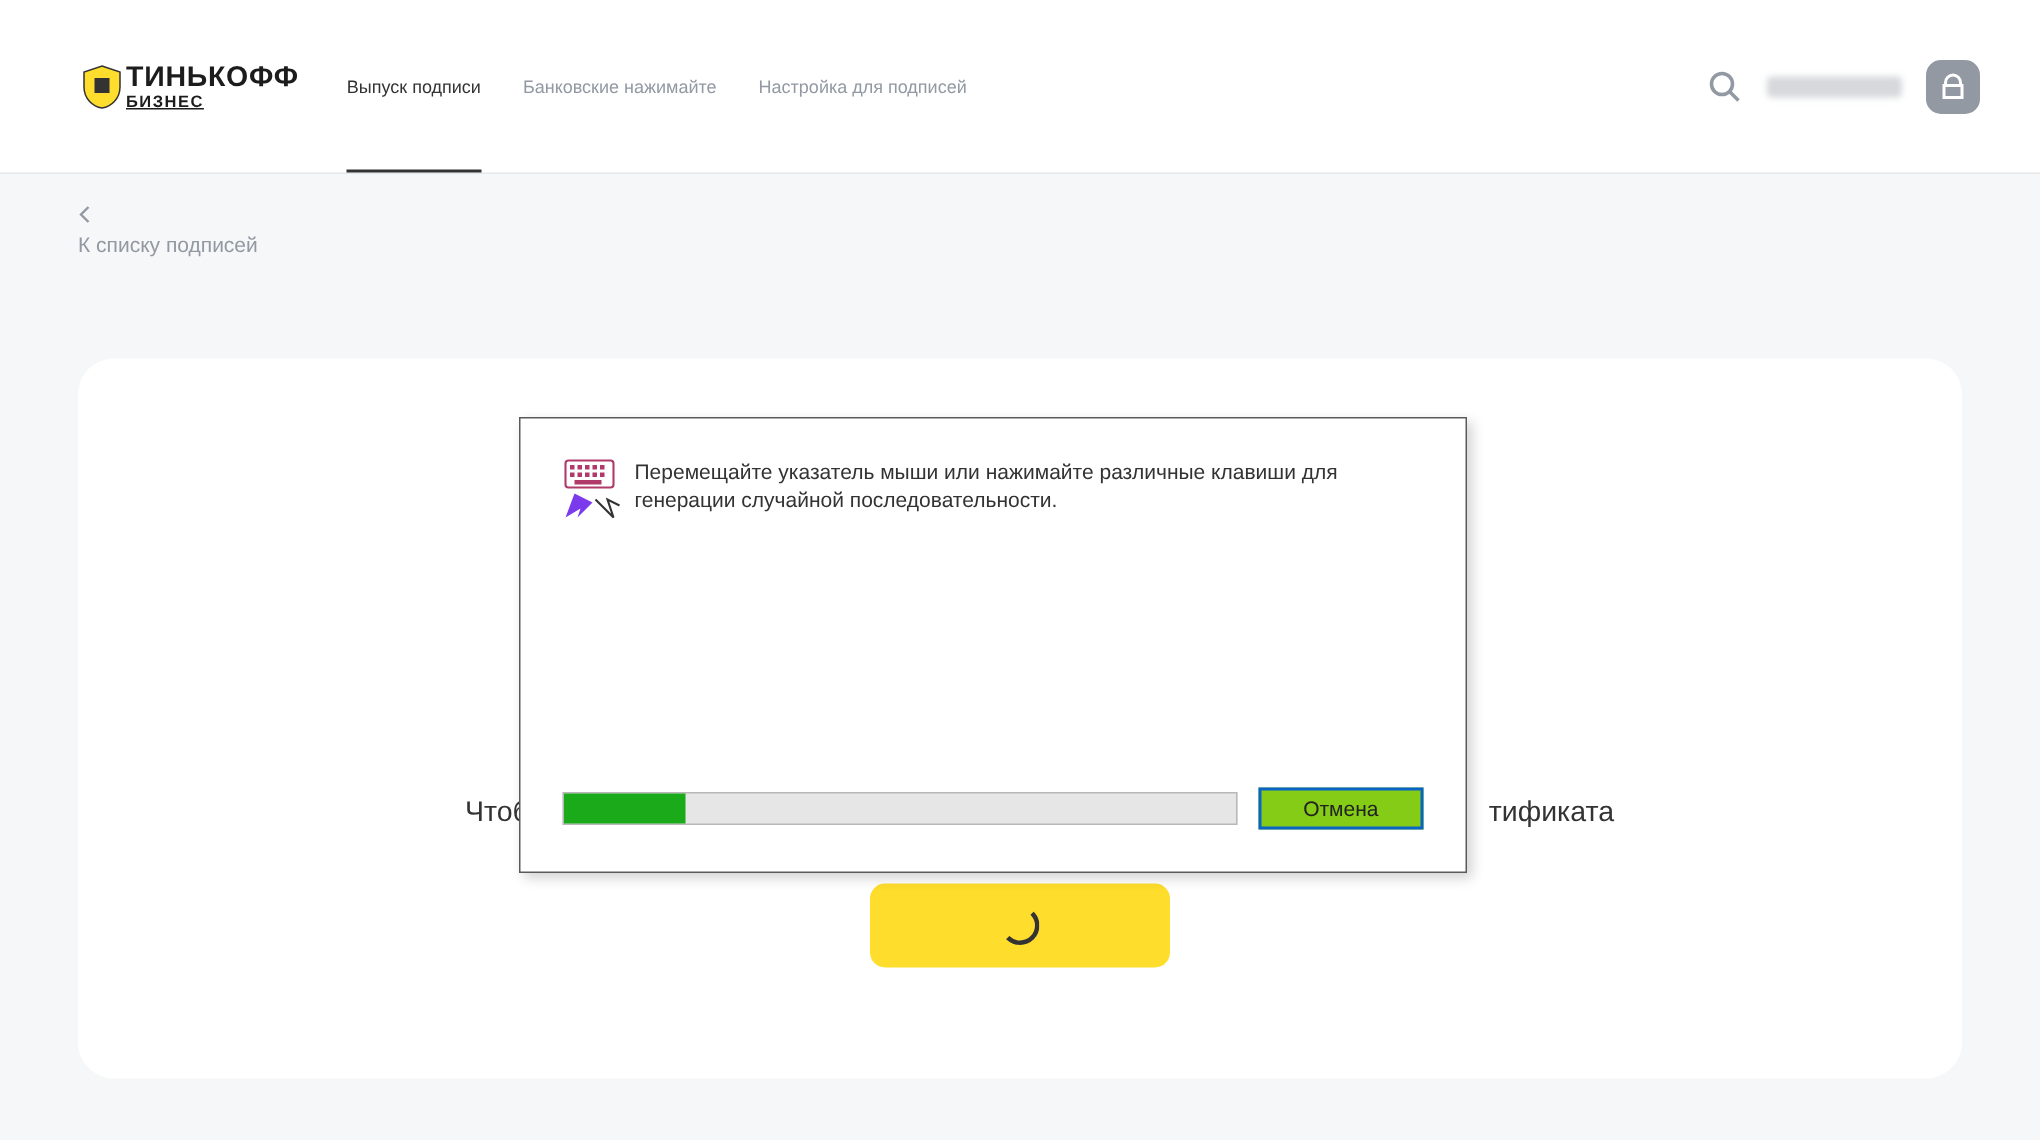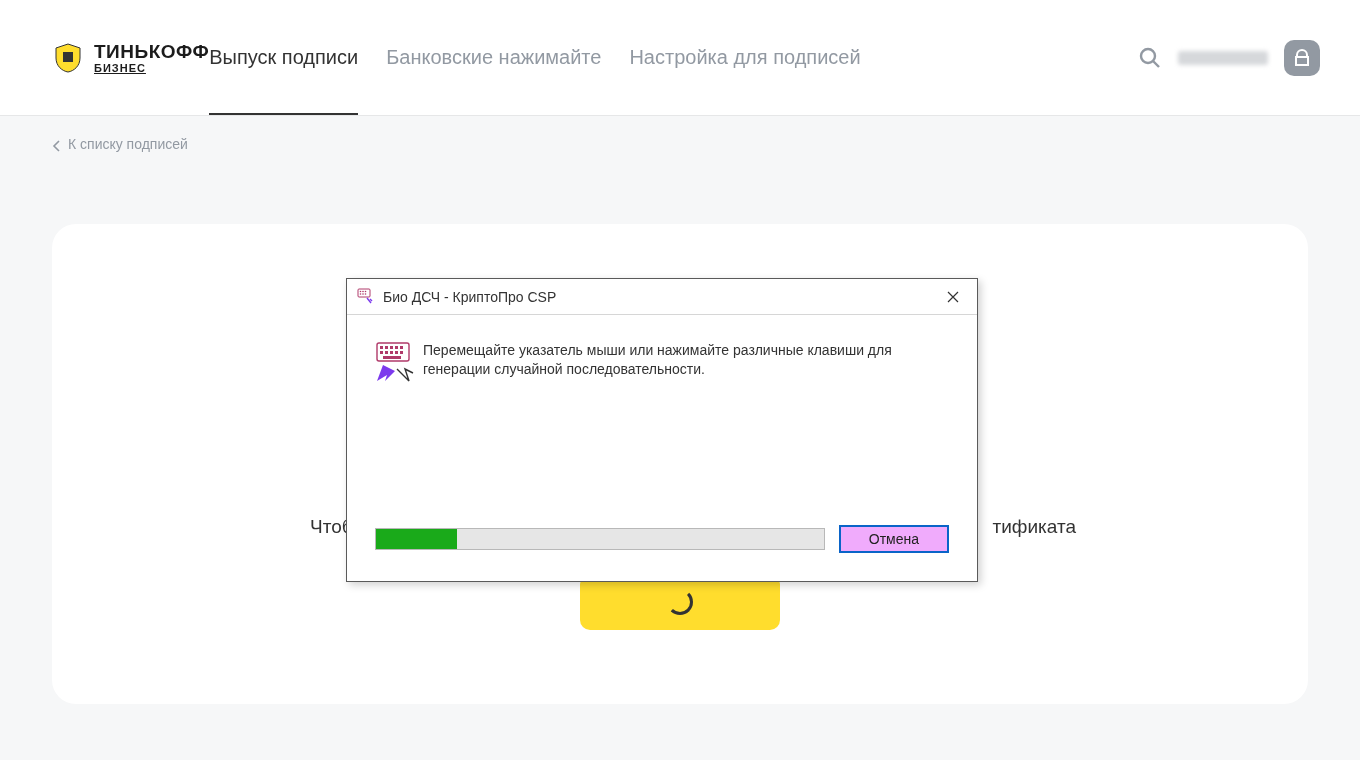--- a/index.html
+++ b/index.html
@@ -1,50 +1,50 @@
 <!DOCTYPE html>
 <html><head>
 <meta charset="utf-8">
 <style>
 * { margin:0; padding:0; box-sizing:border-box; }
 body { width:1360px; height:760px; background:#f6f7f8; font-family:-apple-system,BlinkMacSystemFont,"Segoe UI",Arial,sans-serif; color:#333; overflow:hidden; position:relative; }
 .header { height:116px; background:#fff; border-bottom:1px solid #e6e7e8; display:flex; align-items:center; padding:0 52px; position:relative; }
-.logo-block { display:flex; align-items:center; gap:10px; }
+.logo-block { display:flex; align-items:center; margin-right:32px; }
 .logo-shield { width:32px; height:32px; }
 .logo-text { display:flex; flex-direction:column; line-height:1; }
 .logo-main { font-weight:900; font-size:19px; letter-spacing:.5px; color:#1c1c1c; }
 .logo-sub { font-weight:700; font-size:11px; letter-spacing:1px; color:#1c1c1c; margin-top:2px;text-decoration:underline; }
 .nav { display:flex; align-items:center; gap:28px; height:100%; }
-.nav-item { font-size:20px; color:#9299a2; cursor:pointer; height:100%; display:flex; align-items:center; position:relative; }
+.nav-item { font-size:12px; color:#9299a2; cursor:pointer; height:100%; display:flex; align-items:center; position:relative; }
 .nav-item.active { color:#333; }
 .nav-item.active::after { content:""; position:absolute; left:0; right:0; bottom:0; height:2px; background:#333; }
 .nav-chevron { margin-left:6px; }
 .header-right { position:absolute; right:40px; display:flex; align-items:center; gap:16px; }
 .search-ico { color:#9299a2; cursor:pointer; }
 .blur-name { width:90px; height:14px; background:#d6d8db; border-radius:3px; filter:blur(2px); }
 .lock-badge { width:36px; height:36px; border-radius:10px; background:#9299a2; display:flex; align-items:center; justify-content:center; color:#fff; }
 .back-row { padding:20px 52px 12px; }
-.back-link { display:inline-flex; align-items:flex-end; gap:6px; color:#9299a2; font-size:14px; cursor:pointer; }
+.back-link { display:inline-flex; align-items:flex-start; gap:6px; color:#9299a2; font-size:14px; cursor:pointer;flex-direction:column; }
 .card { margin:56px 52px 0; background:#fff; border-radius:24px; min-height:480px; padding:60px 40px; position:relative; display:flex; flex-direction:column; align-items:center; justify-content:center; }
 .card-text { font-size:19px; color:#333; text-align:center; position:absolute; top:292px; width:100%; left:0; }
 .yellow-btn { width:200px; height:56px; background:#ffdd2d; border-radius:10px; display:flex; align-items:center; justify-content:center; position:absolute; top:350px; }
 .spinner { width:26px; height:26px; border:3px solid #333; border-top-color:transparent; border-left-color:transparent; border-radius:50%; }
 
 .modal { position:absolute; left:346px; top:278px; width:632px; height:304px; background:#fff; border:1px solid #5a5a5a; box-shadow:3px 3px 8px rgba(0,0,0,.18); font-family:"Segoe UI",Tahoma,sans-serif; }
 .modal-title { height:36px; display:flex; align-items:center; padding:0 10px; border-bottom:1px solid #d6d6d6; }
 .modal-title-ico { width:18px; height:18px; margin-right:8px; }
 .modal-title-text { font-size:14px; color:#333; flex:1; }
 .modal-close { width:28px; height:28px; display:flex; align-items:center; justify-content:center; cursor:pointer; color:#333; font-size:14px; }
 .modal-body { padding:26px 28px 0; display:flex; gap:8px; }
 .body-ico { width:40px; flex-shrink:0; }
 .body-text { font-size:14px; color:#333; line-height:1.35; }
 .modal-bottom { position:absolute; bottom:28px; left:28px; right:28px; display:flex; align-items:center; gap:14px; }
 .progress { flex:1; height:22px; border:1px solid #b8b8b8; background:#e6e6e6; position:relative; }
 .progress-fill { position:absolute; left:0; top:0; bottom:0; background:#1aaa1a; }
-.cancel-btn { height:28px; padding:0 28px; border:2px solid #0a64c8; background:#f0abfc; color:#222; font-size:14px; cursor:pointer; display:flex; align-items:center; }
+.cancel-btn { height:28px; padding:0 28px; border:2px solid #0a64c8; background:#84cc16; color:#222; font-size:14px; cursor:pointer; display:flex; align-items:center; }
 svg { display:block; }
 </style>
 </head>
 <body>
 
 <div class="header">
   <div class="logo-block">
     <svg class="logo-shield" viewBox="0 0 32 32">
       <path d="M16 2 L28 6 V16 C28 24 22 29 16 30 C10 29 4 24 4 16 V6 Z" fill="#ffdd2d" stroke="#333" stroke-width="1"></path>
       <rect x="11" y="10" width="10" height="10" fill="#333"></rect>
@@ -92,38 +92,20 @@
   <div class="card-text">
     <span style="position:absolute;left:258px;">Чтоб</span>
     <span style="position:absolute;right:232px;">тификата</span>
   </div>
   <div class="yellow-btn">
     <div class="spinner"></div>
   </div>
 </div>
 
 <div class="modal">
-  <div class="modal-title">
-    <svg class="modal-title-ico" viewBox="0 0 18 18">
-      <rect x="1" y="1" width="12" height="8" rx="1" fill="#fff" stroke="#b03a6a" stroke-width="1"></rect>
-      <circle cx="3.5" cy="3.5" r=".8" fill="#b03a6a"></circle>
-        <circle cx="6" cy="3.5" r=".8" fill="#b03a6a"></circle>
-        <circle cx="8.5" cy="3.5" r=".8" fill="#b03a6a"></circle>
-      <circle cx="3.5" cy="6" r=".8" fill="#b03a6a"></circle>
-        <circle cx="6" cy="6" r=".8" fill="#b03a6a"></circle>
-        <circle cx="8.5" cy="6" r=".8" fill="#b03a6a"></circle>
-      <path d="M10 10 L14 15 M13 11 L15 13" stroke="#7c3aed" stroke-width="1.4" fill="none"></path>
-    </svg>
-    <span class="modal-title-text">Био ДСЧ - КриптоПро CSP</span>
-    <div class="modal-close">
-      <svg width="12" height="12" viewBox="0 0 12 12">
-          <path d="M1 1 L11 11 M11 1 L1 11" stroke="#333" stroke-width="1.2"></path>
-        </svg>
-    </div>
-  </div>
   <div class="modal-body">
     <div class="body-ico">
       <svg width="40" height="44" viewBox="0 0 40 44">
         <rect x="2" y="2" width="32" height="18" rx="2" fill="#fff" stroke="#b03a6a" stroke-width="1.4"></rect>
         <g fill="#b03a6a">
             <rect x="5" y="5" width="3" height="3"></rect>
             <rect x="10" y="5" width="3" height="3"></rect>
             <rect x="15" y="5" width="3" height="3"></rect>
             <rect x="20" y="5" width="3" height="3"></rect>
             <rect x="25" y="5" width="3" height="3"></rect>

